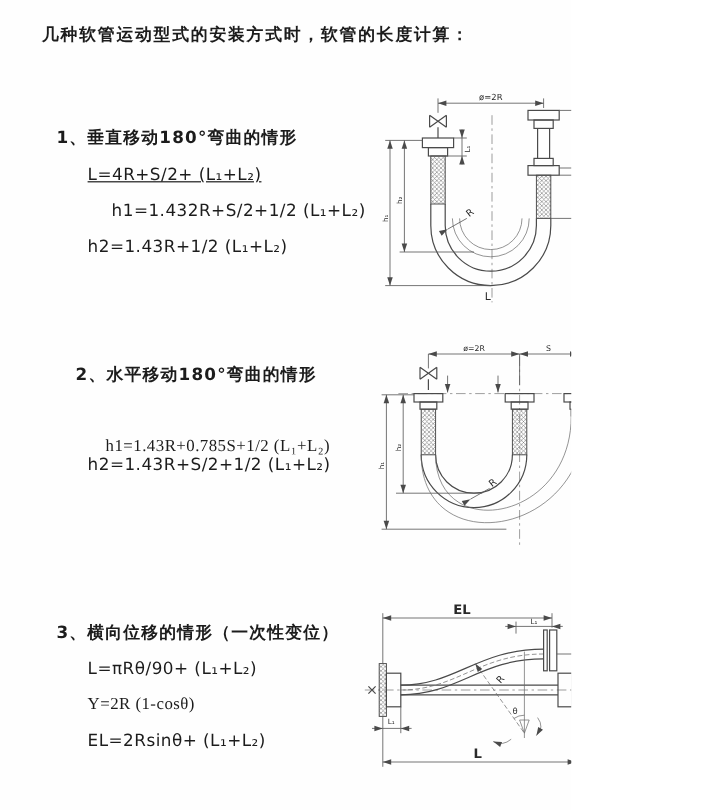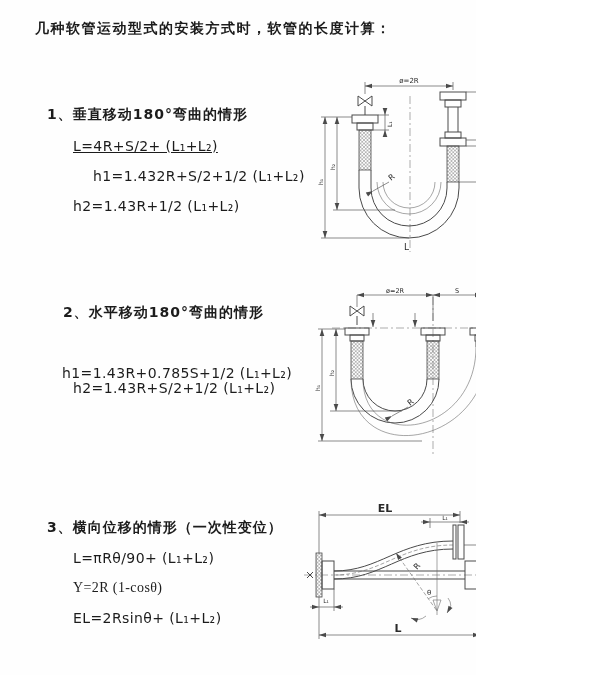--- a/index.html
+++ b/index.html
@@ -22,21 +22,21 @@
 <div class="page">
 
   <div class="title">几种软管运动型式的安装方式时，软管的长度计算：</div>
 
   <div class="sec-head" style="left:47px;top:106px;">1、垂直移动180°弯曲的情形</div>
   <div class="formula" style="left:73px;top:138px;text-decoration:underline;">L=4R+S/2+ (L₁+L₂)</div>
   <div class="formula" style="left:73px;top:168px;margin-left:20px;">h1=1.432R+S/2+1/2 (L₁+L₂)</div>
   <div class="formula" style="left:73px;top:198px;">h2=1.43R+1/2 (L₁+L₂)</div>
 
   <div class="sec-head" style="left:47px;top:304px;margin-left:16px;">2、水平移动180°弯曲的情形</div>
-  <div class="formula" style="left:62px;top:365px;">h1=1.43R+0.785S+1/2 (L₁+L₂)</div>
+  <div class="formula" style="left:88px;top:365px;font-family:Liberation Serif, serif;">h1=1.43R+0.785S+1/2 (L₁+L₂)</div>
   <div class="formula" style="left:73px;top:380px;">h2=1.43R+S/2+1/2 (L₁+L₂)</div>
 
   <div class="sec-head" style="left:47px;top:519px;">3、横向位移的情形（一次性变位）</div>
   <div class="formula" style="left:73px;top:550px;">L=πRθ/90+ (L₁+L₂)</div>
   <div class="formula" style="left:73px;top:580px;font-family:Liberation Serif, serif;">Y=2R (1-cosθ)</div>
   <div class="formula" style="left:73px;top:610px;">EL=2Rsinθ+ (L₁+L₂)</div>
 
   <div class="diagram" style="left:315px;top:70px;width:215px;height:190px;">
     <svg width="215" height="190" viewBox="0 0 215 190">
       <defs>

